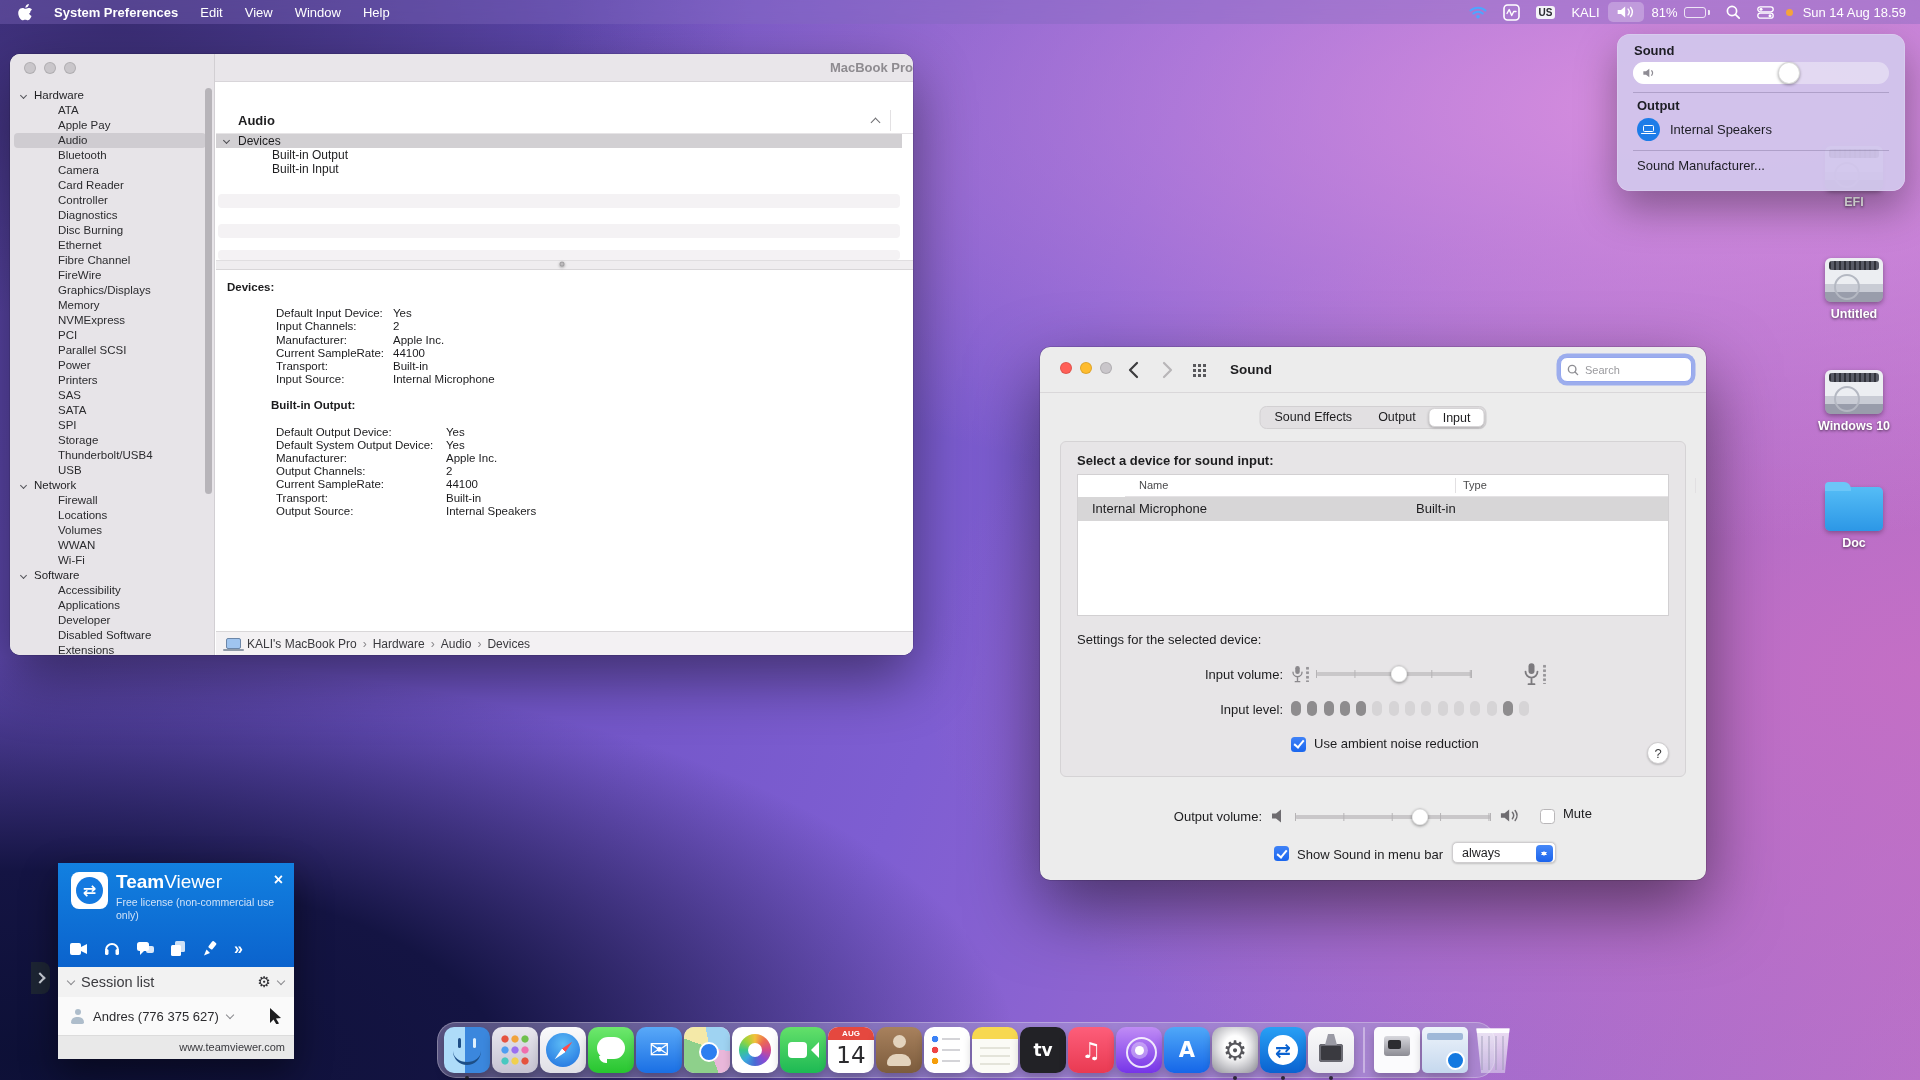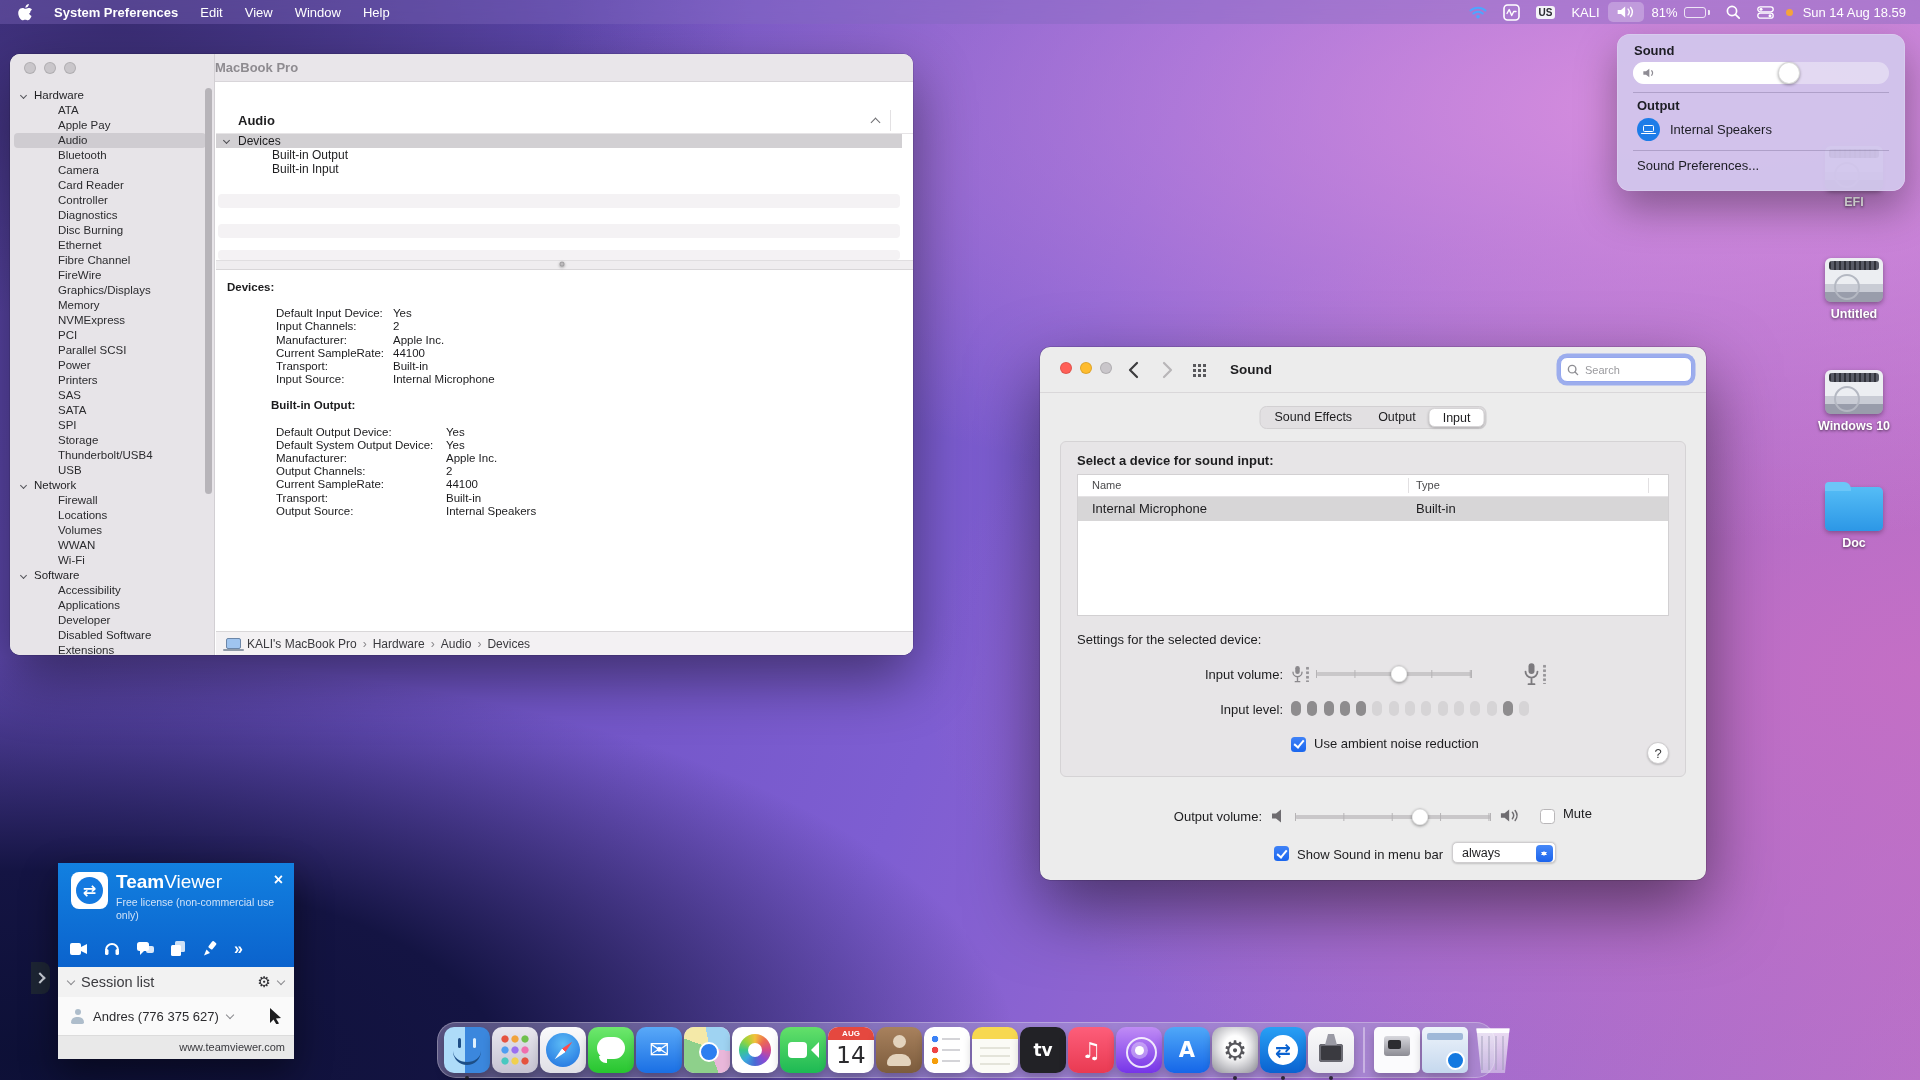--- a/index.html
+++ b/index.html
@@ -32,21 +32,21 @@
   
   .lights{position:absolute;display:flex;gap:8px;}
   .light{width:12px;height:12px;border-radius:50%;border:.5px solid rgba(0,0,0,.12);}
   .l-gray{background:#c9c6ca;} .l-red{background:#ff5f57;} .l-yellow{background:#febc2e;}
 
   
   #sysinfo{position:absolute;left:10px;top:54px;width:903px;height:601px;border-radius:10px;z-index:10;
     background:#fff;box-shadow:0 24px 60px rgba(0,0,0,.45), 0 0 0 .5px rgba(0,0,0,.2);overflow:hidden;}
   #si-sidebar{position:absolute;left:0;top:0;bottom:0;width:205px;background:#e7e4e8;border-right:1px solid #d2cfd3;overflow:hidden;}
   #si-titlebar{position:absolute;left:205px;right:0;top:0;height:28px;background:#e9e6ea;border-bottom:1px solid #d8d5d9;}
-  #si-title{position:absolute;left:0;right:0;top:0;height:28px;line-height:28px;text-align:left;
+  #si-title{position:absolute;left:0;right:0;top:0;height:28px;line-height:28px;text-align:right;
     color:#8e8b90;font-weight:bold;font-size:13px;}
   #si-tree{position:absolute;left:0;right:8px;top:34px;}
   .side-item{height:15px;line-height:15px;font-size:11.5px;color:#2b2b2e;padding-left:44px;position:relative;border-radius:4px;margin:0 0 0 4px;}
   .side-item.root{padding-left:20px;color:#1f1f22;}
   .side-item.root .tri{display:block;}
   .side-item .tri{display:none;position:absolute;left:7px;top:4.5px;width:5px;height:5px;border-right:1.5px solid #55555a;border-bottom:1.5px solid #55555a;transform:rotate(45deg);}
   .side-item.sel{background:#cfccd1;}
   #si-scroll{position:absolute;right:2px;top:34px;width:7px;height:406px;border-radius:4px;background:#b7b4b9;}
   #si-content{position:absolute;left:206px;right:0;top:28px;bottom:0;background:#fff;}
   #si-audiohdr{position:absolute;left:0;right:0;top:26px;height:26px;border-bottom:1px solid #e6e4e6;}
@@ -90,21 +90,21 @@
   #snd-search input{border:none;outline:none;width:90px;font-size:11px;color:#333;background:transparent;}
   #snd-search input::placeholder{color:#9a9a9e;}
   #snd-tabs{position:absolute;left:50%;transform:translateX(-50%);top:59px;height:23px;display:flex;align-items:flex-start;
     background:#e2e0e2;border:1px solid #d2d0d2;border-radius:7px;padding:1px;}
   .tab{height:19px;line-height:19px;padding:0 13px;font-size:12.5px;color:#1d1d1f;border-radius:6px;}
   .tab.selected{background:#fff;box-shadow:0 1px 2.5px rgba(0,0,0,.25);border:.5px solid #d6d4d6;}
   #snd-box{position:absolute;left:20px;right:20px;top:94px;height:336px;background:#e7e5e7;border:1px solid #d5d3d5;border-radius:6px;}
   .snd-label{font-size:13px;color:#1d1d1f;}
   .snd-label.b{font-weight:bold;}
   #snd-table{position:absolute;left:16px;right:16px;top:32px;height:142px;background:#fff;border:1px solid #d2d0d2;}
-  #snd-thead{height:22px;border-bottom:1px solid #e4e2e4;position:relative;font-size:11px;color:#4a4a4c;}
+  #snd-thead{height:22px;border-bottom:1px solid #e4e2e4;position:relative;font-size:11px;color:#4a4a4c;margin-left:47px;}
   #snd-thead .c1{position:absolute;left:14px;top:4px;} 
   #snd-thead .c2{position:absolute;left:338px;top:4px;}
   #snd-thead .d1{position:absolute;left:330px;top:3px;bottom:3px;width:1px;background:#e2e0e2;}
   #snd-thead .d2{position:absolute;left:570px;top:3px;bottom:3px;width:1px;background:#e2e0e2;}
   .snd-trow{height:24px;position:relative;font-size:13px;color:#1d1d1f;}
   .snd-trow.selected{background:#d7d6d7;}
   .snd-trow .c1{position:absolute;left:14px;top:4px;}
   .snd-trow .c2{position:absolute;left:338px;top:4px;}
   .rlabel{position:absolute;left:20px;width:202px;text-align:right;font-size:13px;color:#1d1d1f;}
   .track{position:absolute;height:4px;border-radius:2px;background:#c9c7c9;}
@@ -779,21 +779,21 @@
     <div class="div" style="top:58px;"></div>
     <div class="sect" style="top:64px;">Output</div>
     <div id="pop-dev">
       <span class="bluecirc">
           <span class="scr"></span>
           <span class="base"></span>
         </span>
       <span>Internal Speakers</span>
     </div>
     <div class="div" style="top:116px;"></div>
-    <div class="prefs">Sound Preferences...</div>
+    <div class="prefs">Sound Manufacturer...</div>
   </div>
 
   <div>
 
       <div class="desk-item drive" style="top:146px">
         <span class="icwrap">
           <span class="drive-icon"></span>
         </span>
         <div class="lbl">EFI</div>
       </div>

